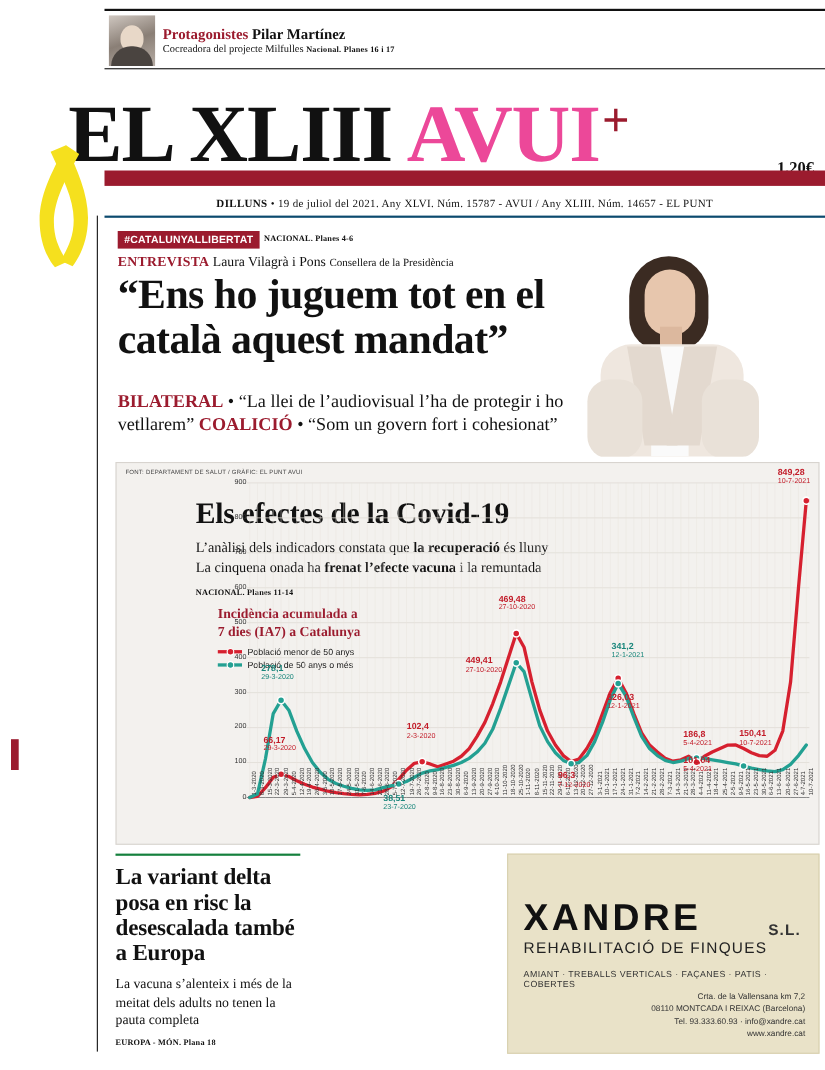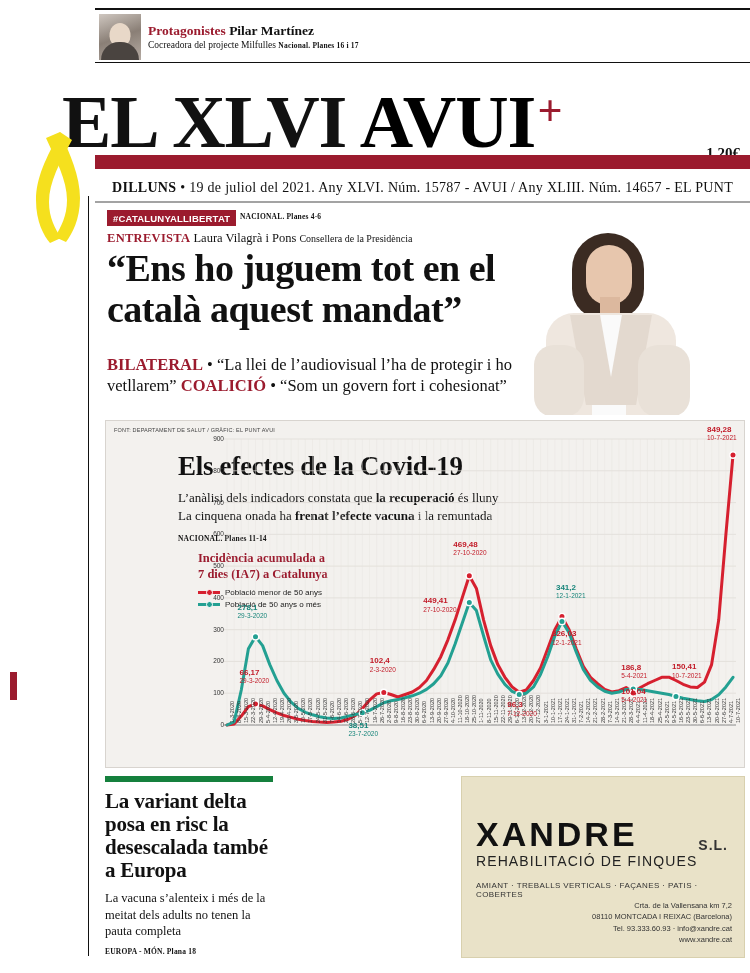--- a/index.html
+++ b/index.html
@@ -82,21 +82,21 @@
     left: 62px; top: 60px;
     transform: translateY(-50%);
     font-family: "Liberation Serif", serif;
     font-weight: bold;
     font-size: 74px;
     letter-spacing: -1px;
     line-height: 1;
     white-space: nowrap;
   }
   .logo-el-punt { color: #111; }
-  .logo-avui { color: #000000; }
+  .logo-avui { color: #ec4899; }
   .logo-plus {
     color: #9b1b2e;
     font-size: 44px;
     vertical-align: 22px;
     margin-left: 2px;
   }
   .price {
     position: absolute;
     right: 10px; top: 83px;
     font-size: 15px;
@@ -114,23 +114,23 @@
 
   .red-bar {
     position: absolute;
     left: 95px; top: 155px; width: 655px; height: 14px;
     background: #9b1b2e;
   }
   .dateline {
     position: absolute;
     left: 95px; top: 180px; width: 655px;
     text-align: center;
-    font-size: 14px;
+    font-size: 10px;
     letter-spacing: .3px;
-    border-bottom: 2px solid #a3a3a3;
+    border-bottom: 2px solid #0c4a6e;
     padding-bottom: 5px;
     box-sizing: border-box;
   }
   .dateline b { font-weight: bold; }
 
   
   .left-rule {
     position: absolute;
     left: 88px; top: 196px; width: 1px; height: 760px;
     background: #111;
@@ -338,21 +338,21 @@
   
   .bottom {
     position: absolute;
     left: 105px; top: 776px; width: 640px; height: 190px;
   }
   .bcol {
     position: absolute;
     top: 0;
     box-sizing: border-box;
   }
-  .bcol.c1 { left: 0; width: 168px; border-top: 6px solid #15803d; padding-top: 8px; }
+  .bcol.c1 { left: 0; width: 168px; border-top: 2px solid #15803d; padding-top: 8px; }
   .bcol.c2 { left: 178px; width: 168px; border-top: 2px solid #111; padding-top: 8px; }
   .bcol .vrule {
     position: absolute; left: -10px; top: 0; width: 1px; height: 190px; background: #111;
   }
   .b-head {
     font-size: 21px;
     font-weight: bold;
     line-height: 1.1;
     letter-spacing: -0.2px;
   }
@@ -427,21 +427,21 @@
         <div class="teaser-line2">
           <span class="teaser-role">Cocreadora del projecte Milfulles</span>
           <span class="teaser-ref">Nacional. Planes 16 i 17</span>
         </div>
       </div>
     </div>
   </div>
 
   <div class="masthead">
     <div class="logo-text">
-      <span class="logo-el-punt">EL XLVI </span><span class="logo-avui">AVUI</span><span class="logo-plus">+</span>
+      <span class="logo-el-punt">EL XLIII </span><span class="logo-avui">AVUI</span><span class="logo-plus">+</span>
     </div>
     <div class="price">1,20€</div>
     <div class="ribbon">
       <svg width="54" height="115" viewBox="0 0 54 115">
         <path d="M30 2 C16 28 6 48 6 70 C6 92 14 106 20 113 L31 108 C25 98 19 88 19 72 C19 52 30 32 42 10 Z" fill="#f5e01e"></path>
         <path d="M30 2 C40 24 50 46 50 68 C50 90 42 104 36 112 L25 107 C31 97 37 86 37 70 C37 50 26 30 16 8 Z" fill="#f5e01e"></path>
       </svg>
     </div>
   </div>
 

